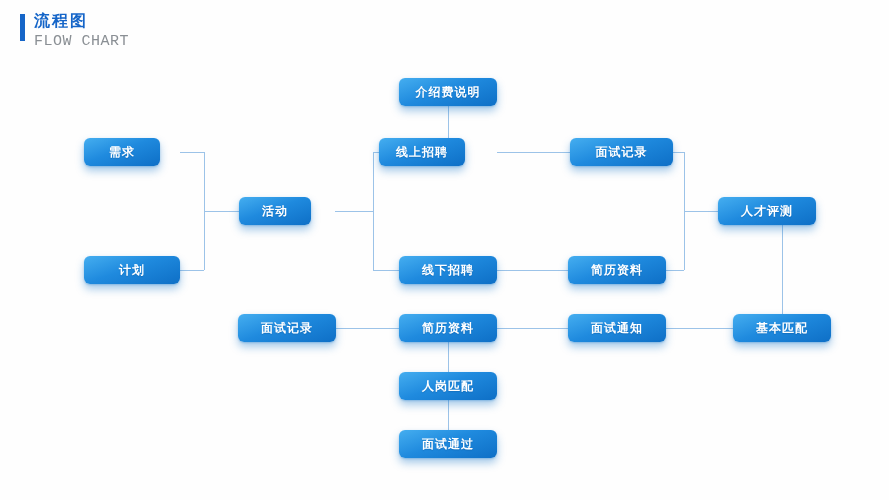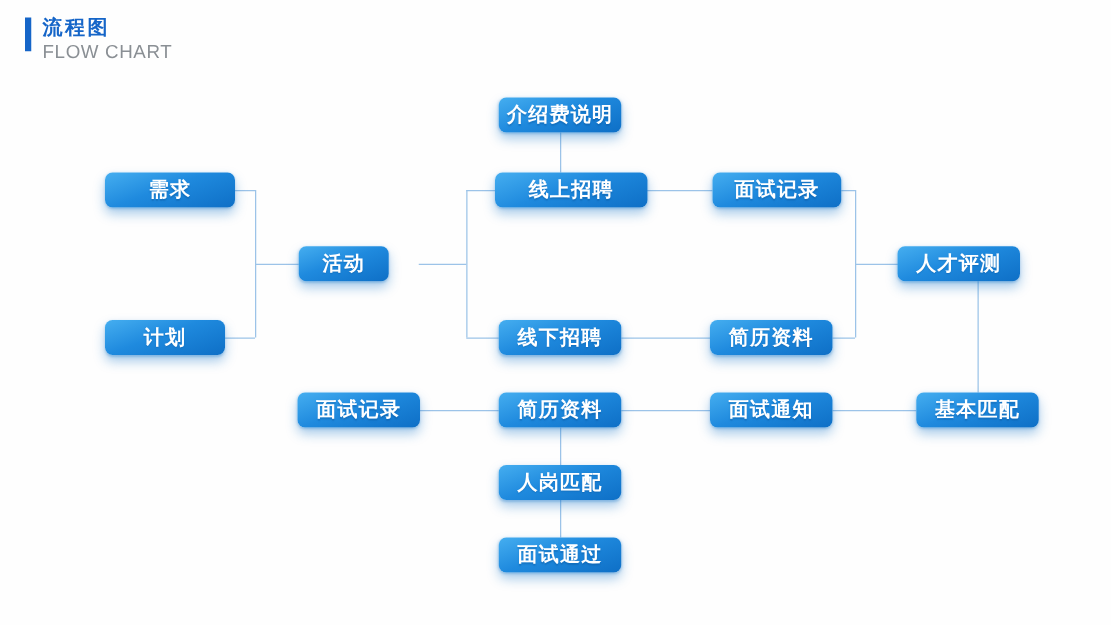--- a/index.html
+++ b/index.html
@@ -4,41 +4,41 @@
 <style>
   :root{
     --accent:#1565c8;
     --subtitle:#8a8f94;
     --line:#9cc3e8;
     --node-start:#45aef0;
     --node-end:#0e6fc6;
     --node-text:#ffffff;
     --bg:#fefefe;
   }
-  *{margin:0;padding:0;box-sizing:border-box;}
+  *{margin:0;padding:0;box-sizing:border-box;font-family:Liberation Mono, monospace;}
   html,body{width:889px;height:500px;background:var(--bg);overflow:hidden;
     font-family:"Liberation Sans","DejaVu Sans",sans-serif;}
   .canvas{position:relative;width:889px;height:500px;background:var(--bg);}
 
   
   .header{position:absolute;left:20px;top:14px;display:flex;align-items:flex-start;}
   .accent-bar{width:5px;height:27px;background:var(--accent);margin-right:9px;}
   .title{font-size:16px;font-weight:bold;color:var(--accent);letter-spacing:2px;line-height:17px;}
   .subtitle{font-size:15px;color:var(--subtitle);margin-top:2px;letter-spacing:0.5px;}
 
   
   .line{position:absolute;background:var(--line);}
   .line.h{height:1px;}
   .line.v{width:1px;}
 
   
   .node{
     position:absolute;height:28px;border-radius:6px;
     background:linear-gradient(160deg,var(--node-start) 0%,#1f8ade 45%,var(--node-end) 100%);
-    color:var(--node-text);font-size:16px;font-weight:bold;letter-spacing:1px;
+    color:var(--node-text);font-size:12px;font-weight:bold;letter-spacing:1px;
     display:flex;align-items:center;justify-content:center;
     box-shadow:0 5px 9px rgba(24,118,200,.38),0 1px 2px rgba(24,118,200,.30);
     text-shadow:0 1px 1px rgba(10,80,150,.35);
   }
 </style>
 </head>
 <body>
 
 <div class="canvas">
 
@@ -66,22 +66,22 @@
   <div class="line v" style="left:684px;top:152px;height:118px"></div>
   <div class="line h" style="left:684px;top:211px;width:49px"></div>
   <div class="line v" style="left:782px;top:225px;height:89px"></div>
   <div class="line h" style="left:336px;top:328px;width:63px"></div>
   <div class="line h" style="left:497px;top:328px;width:71px"></div>
   <div class="line h" style="left:666px;top:328px;width:67px"></div>
   <div class="line v" style="left:448px;top:342px;height:30px"></div>
   <div class="line v" style="left:448px;top:400px;height:30px"></div>
 
   <div class="node" style="left:399px;top:78px;width:98px">介绍费说明</div>
-  <div class="node" style="left:84px;top:138px;width:104px">需求</div>
-  <div class="node" style="left:396px;top:138px;width:122px">线上招聘</div>
+  <div class="node" style="left:84px;top:138px;width:76px">需求</div>
+  <div class="node" style="left:379px;top:138px;width:86px">线上招聘</div>
   <div class="node" style="left:570px;top:138px;width:103px">面试记录</div>
   <div class="node" style="left:239px;top:197px;width:72px">活动</div>
   <div class="node" style="left:718px;top:197px;width:98px">人才评测</div>
   <div class="node" style="left:399px;top:256px;width:98px">线下招聘</div>
   <div class="node" style="left:84px;top:256px;width:96px">计划</div>
   <div class="node" style="left:568px;top:256px;width:98px">简历资料</div>
   <div class="node" style="left:238px;top:314px;width:98px">面试记录</div>
   <div class="node" style="left:399px;top:314px;width:98px">简历资料</div>
   <div class="node" style="left:568px;top:314px;width:98px">面试通知</div>
   <div class="node" style="left:733px;top:314px;width:98px">基本匹配</div>

